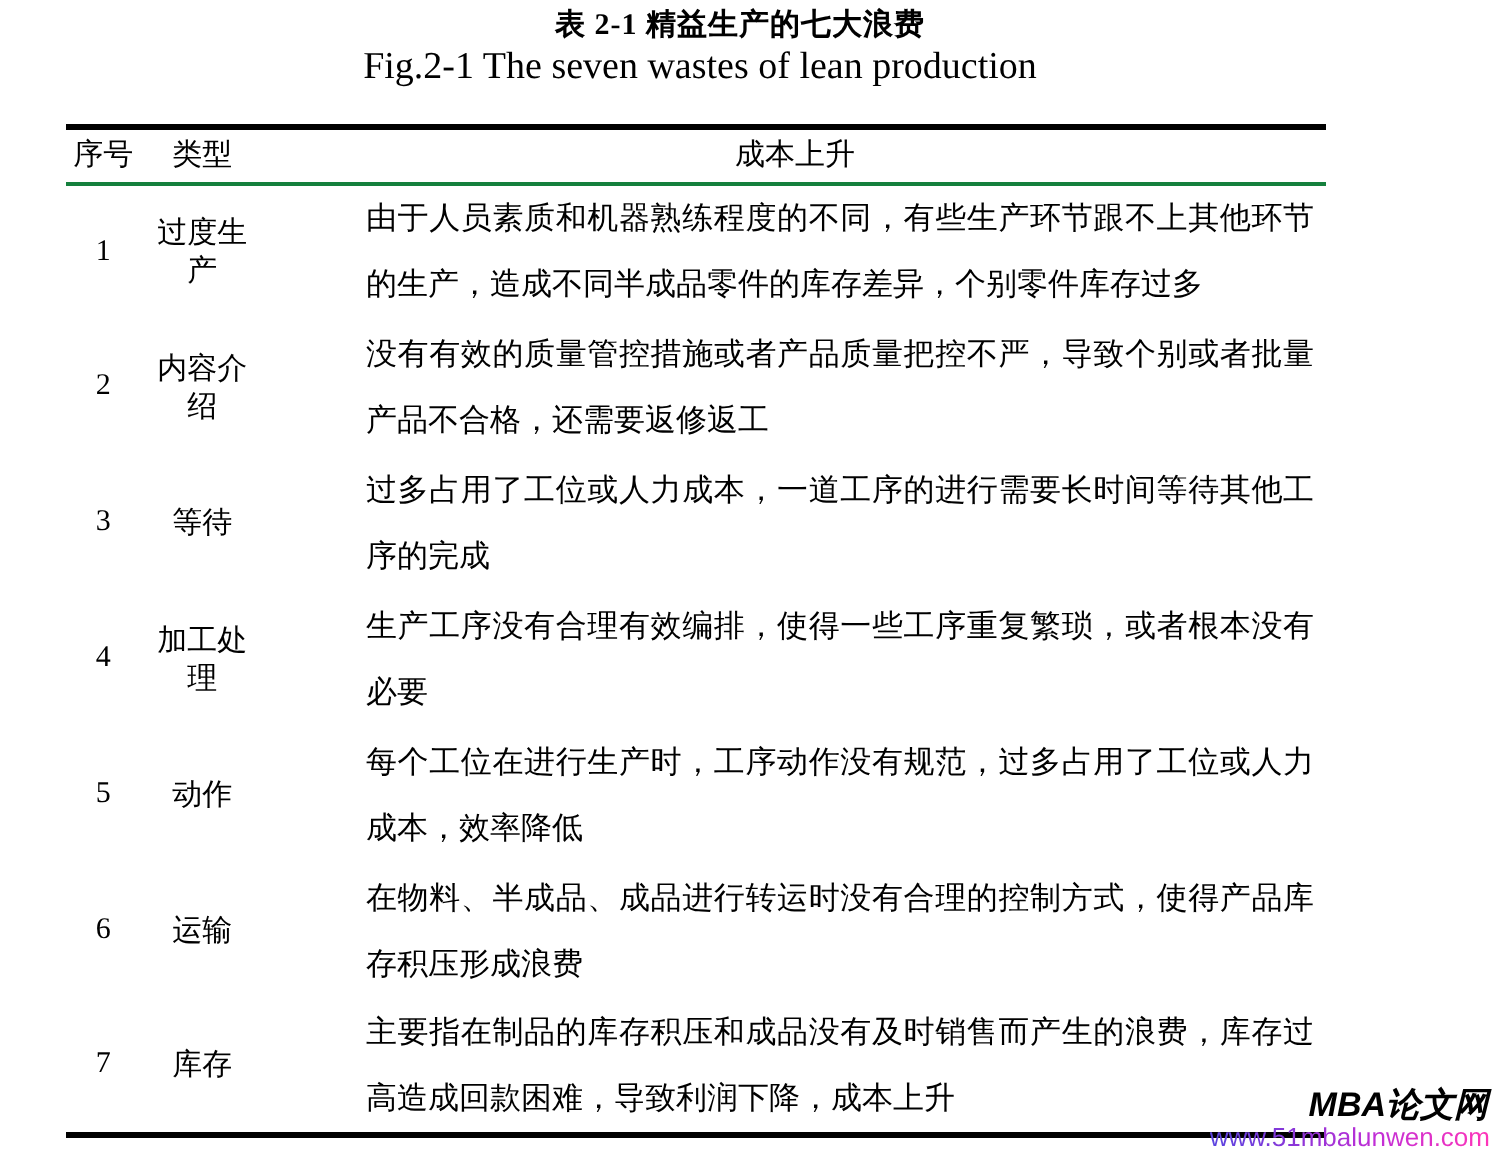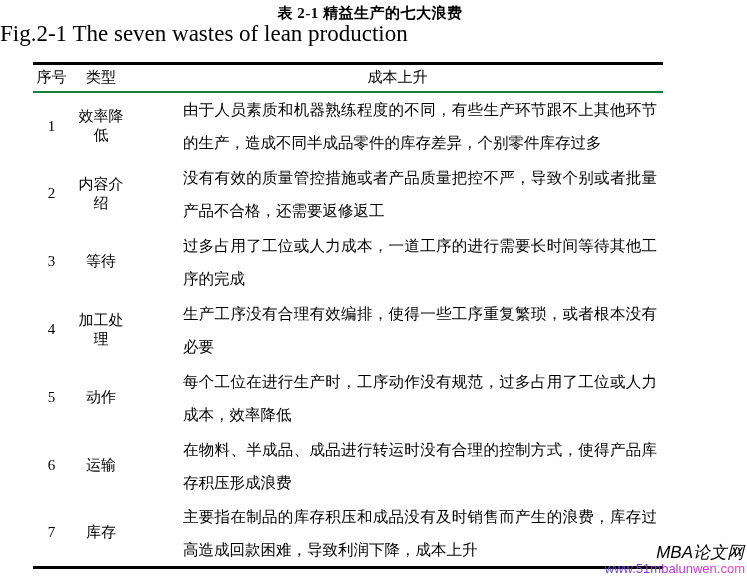--- a/index.html
+++ b/index.html
@@ -21,21 +21,22 @@
     text-align: center;
     font-weight: bold;
     font-size: 15px;
     line-height: 20px;
     letter-spacing: 0.5px;
   }
   .title-en {
     position: absolute;
     top: 23px; left: 0;
     width: 700px;
-    font-size: 23px;
+    text-align: center;
+    font-size: 19px;
     line-height: 22px;
   }
 
   
   table.lean-table {
     position: absolute;
     left: 33px;
     top: 62px;
     width: 630px;
     border-collapse: collapse;
@@ -69,21 +70,21 @@
     text-justify: inter-character;
     margin-left: 41px;
   }
 
   
   .wm-site {
     position: absolute;
     top: 541px;
     right: 3px;
     font-family: "Liberation Sans", "DejaVu Sans", sans-serif;
-    font-weight: normal;
+    font-weight: bold;
     font-style: italic;
     font-size: 17px;
     color: #000000;
     z-index: 2;
   }
   .wm-url {
     position: absolute;
     top: 561px;
     right: 2px;
     font-family: "Liberation Sans", "DejaVu Sans", sans-serif;
@@ -107,21 +108,21 @@
     <thead>
       <tr>
         <th class="col-no">序号</th>
         <th class="col-type">类型</th>
         <th class="col-desc">成本上升</th>
       </tr>
     </thead>
     <tbody>
       <tr>
         <td class="cell-no">1</td>
-        <td class="cell-type">效率降低</td>
+        <td class="cell-type">过度生产</td>
         <td class="cell-desc">
             <div class="desc-inner">由于人员素质和机器熟练程度的不同，有些生产环节跟不上其他环节的生产，造成不同半成品零件的库存差异，个别零件库存过多</div>
           </td>
       </tr>
       <tr>
         <td class="cell-no">2</td>
         <td class="cell-type">内容介绍</td>
         <td class="cell-desc">
             <div class="desc-inner">没有有效的质量管控措施或者产品质量把控不严，导致个别或者批量产品不合格，还需要返修返工</div>
           </td>

